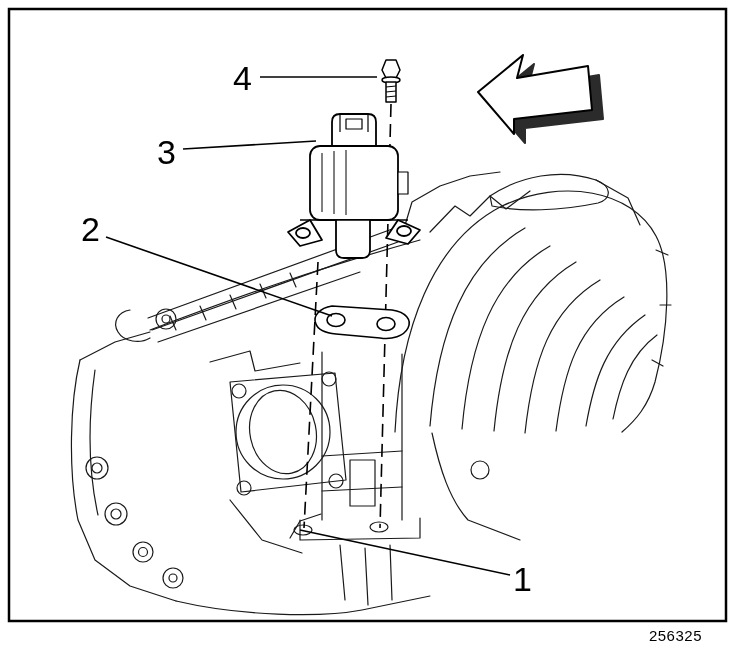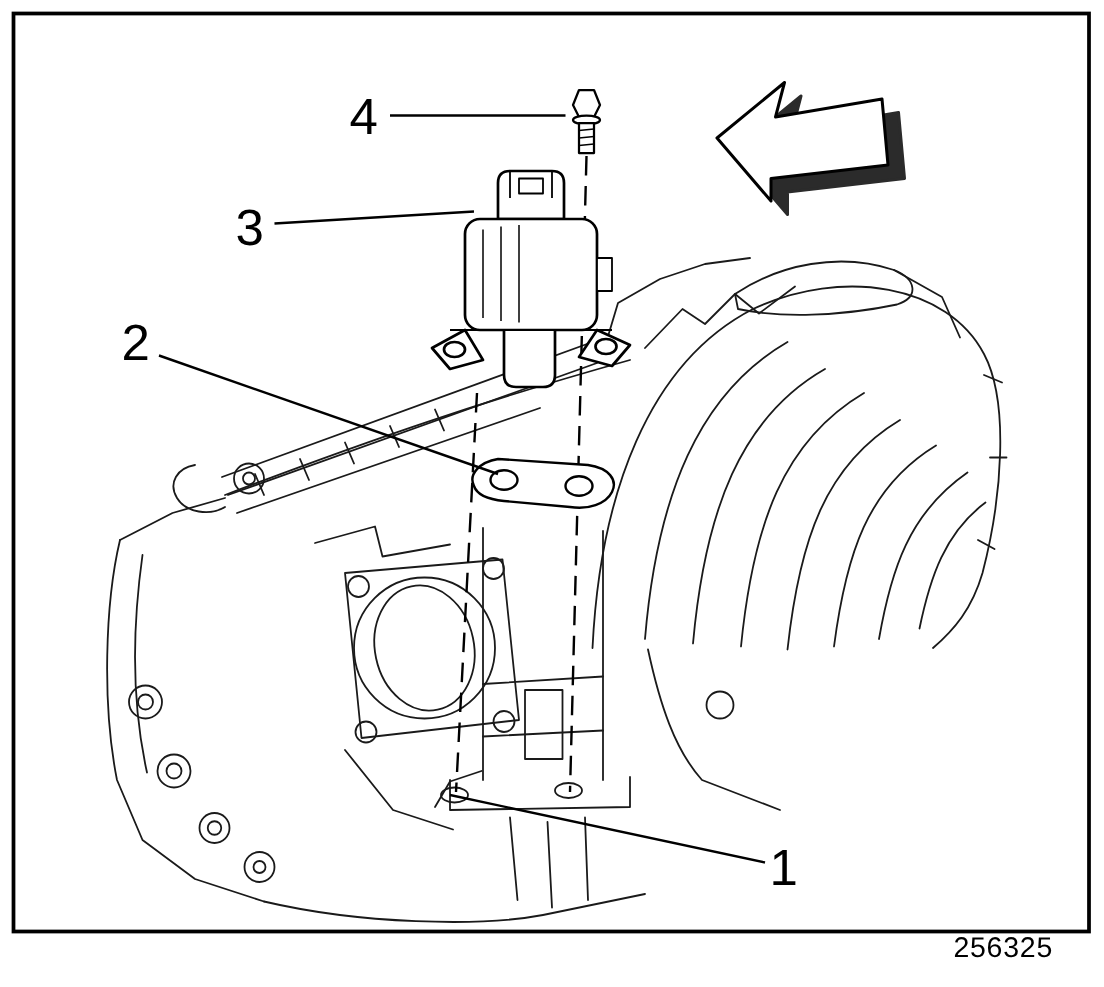--- a/index.html
+++ b/index.html
@@ -12,21 +12,21 @@
     line-height:1;
     font-weight:400;
     color:#000;
     font-family:"Liberation Sans", sans-serif;
     user-select:none;
   }
   .figure-number {
     position:absolute;
     right:34px;
     bottom:14px;
-    font-size:19px;
+    font-size:15px;
     letter-spacing:0.5px;
     font-family:"Liberation Sans", sans-serif;
   }
 </style>
 </head>
 <body>
 
 <div class="figure-wrap">
 
   <svg class="diagram-svg" viewBox="0 0 736 658">

